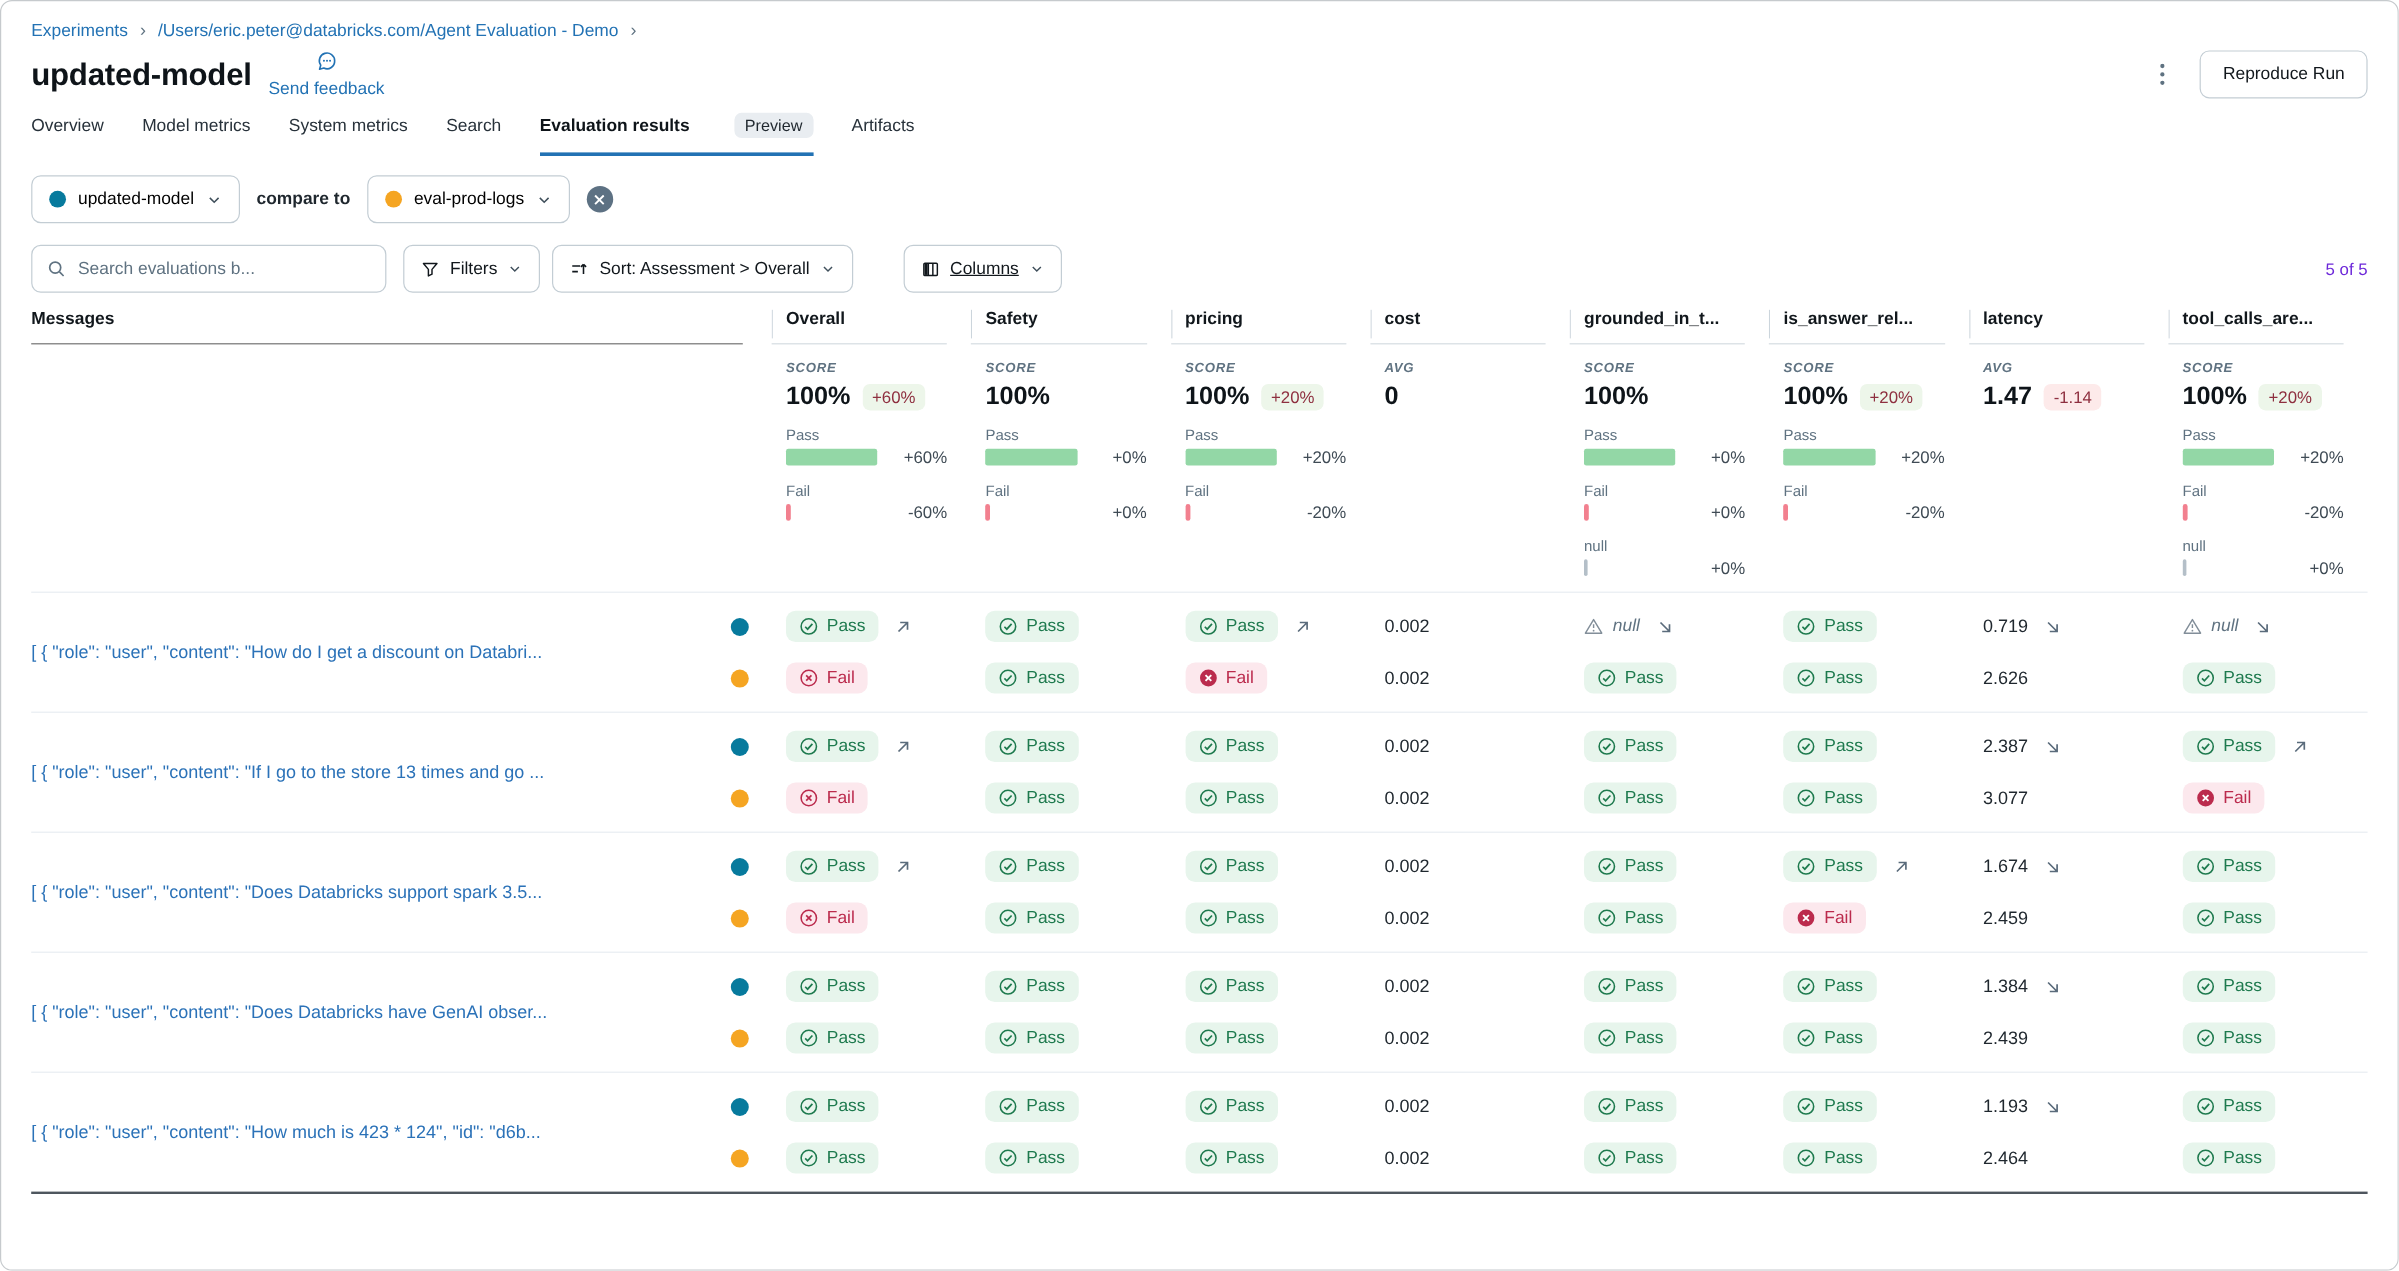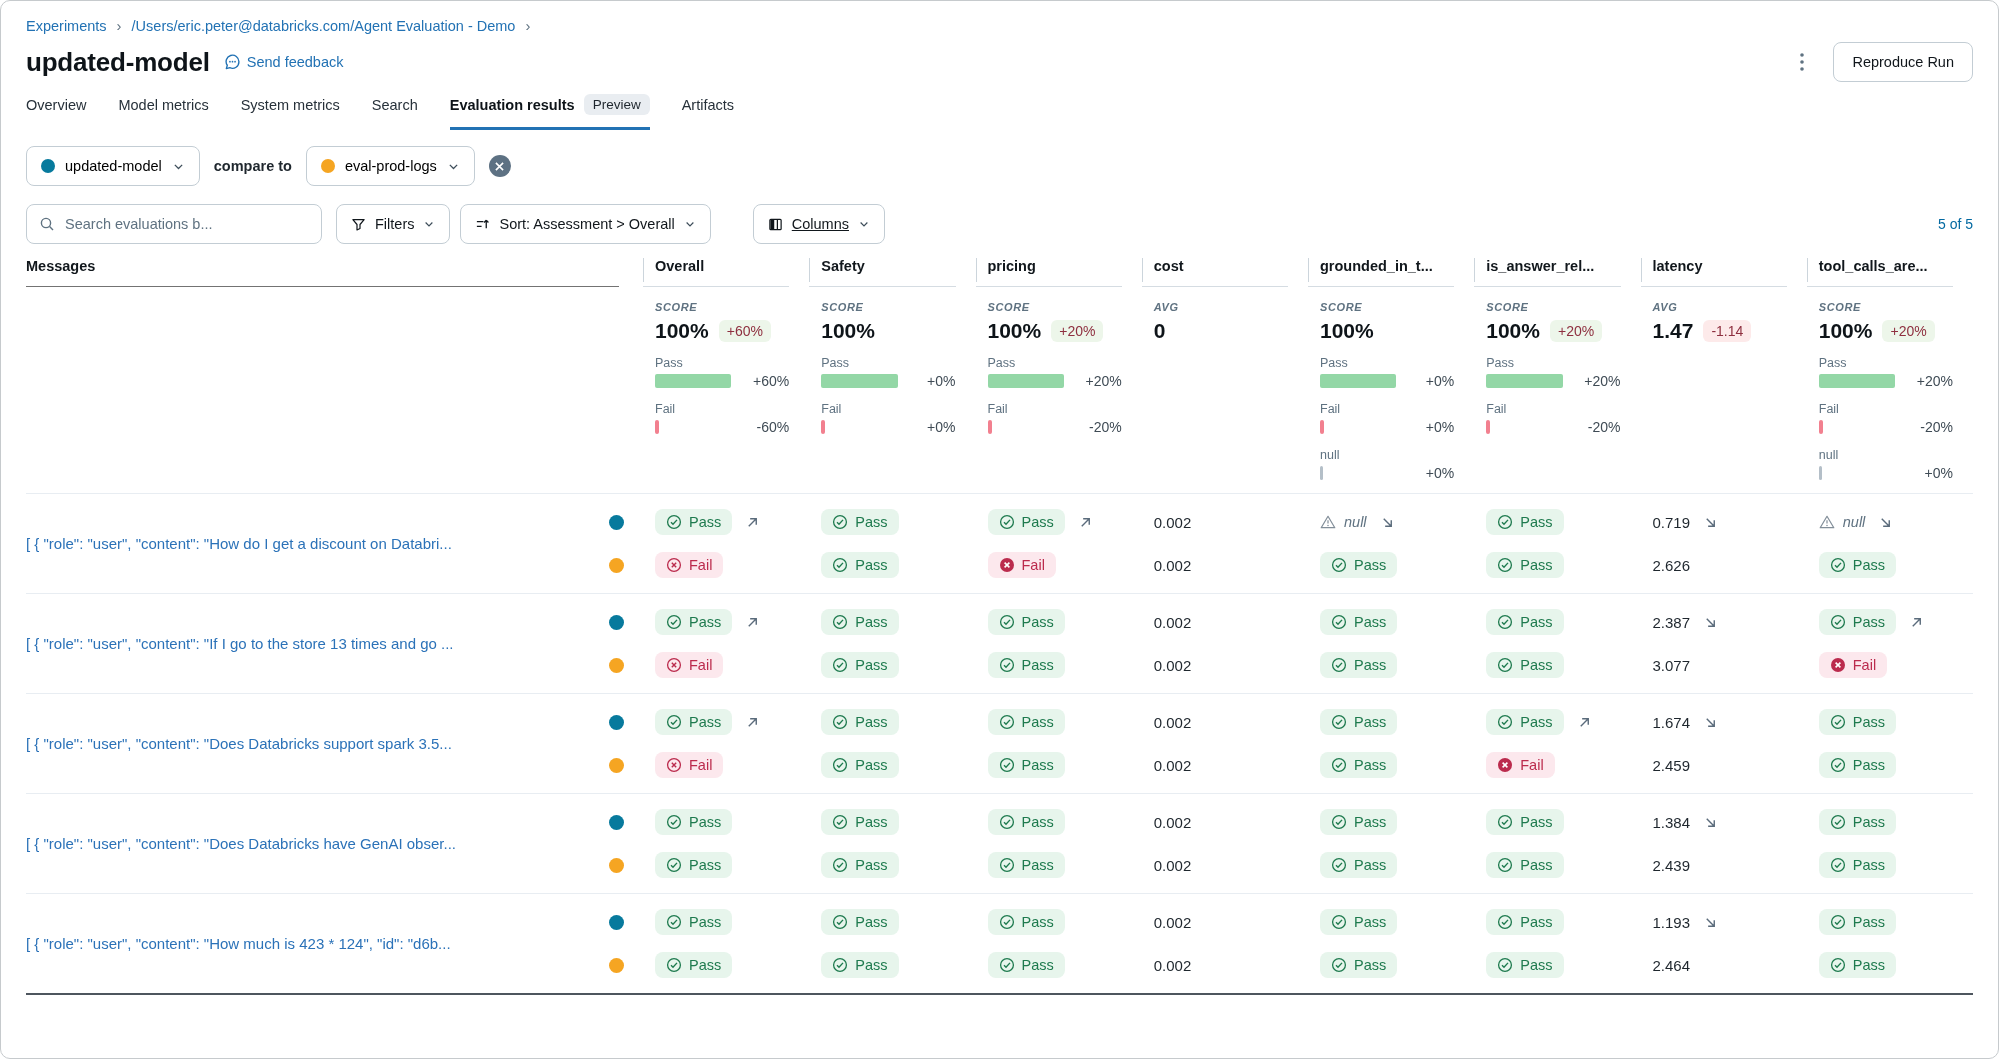--- a/index.html
+++ b/index.html
@@ -14,35 +14,35 @@
   }
   a { text-decoration: none; cursor: pointer; }
 
   
   .breadcrumb { margin-top: 16px; display: flex; align-items: center; gap: 10px; font-size: 14.5px; }
   .breadcrumb a { color: #2272b4; }
   .breadcrumb .sep { color: #5f7281; font-size: 15px; }
 
   .title-row { margin-top: 8px; display: flex; align-items: center; }
   .title-row h1 { font-size: 26px; font-weight: 700; color: #0e1419; letter-spacing: -0.2px; }
-  .feedback { margin-left: 14px; color: #2272b4; font-size: 14.5px; display: inline-flex; align-items: center; gap: 6px; }
+  .feedback { margin-left: 14px; color: #2272b4; font-size: 14.5px; display: inline-flex; align-items: center; gap: 6px; flex-direction: column; }
   .title-spacer { flex: 1; }
   .kebab { width: 30px; height: 34px; display: flex; align-items: center; justify-content: center; cursor: pointer; margin-right: 16px; color: #5f7281; }
   .btn-secondary {
     background: #fff; border: 1px solid #c3cdd4; border-radius: 8px;
     font-size: 14.5px; font-weight: 500; color: #11171c;
     padding: 11px 18px; cursor: pointer; font-family: inherit;
   }
 
   
   .tab-bar { margin-top: 12px; display: flex; gap: 32px; }
   .tab { padding-bottom: 12px; font-size: 14.5px; color: #27313a; font-weight: 500;
          display: flex; align-items: center; gap: 9px; cursor: pointer; border-bottom: 3px solid transparent; }
   .tab.active { font-weight: 700; color: #0e1419; border-bottom-color: #2272b4; align-items: center; }
-  .tab .pill { background: #e9edf1; border-radius: 6px; padding: 3px 9px; font-size: 13.5px; font-weight: 400; color: #1f272e; }
+  .tab .pill { background: #e9edf1; border-radius: 6px; padding: 3px 9px; font-size: 13.5px; font-weight: 400; color: #1f272e; margin-left: 28px; }
 
   
   .compare-bar { margin-top: 16px; display: flex; align-items: center; gap: 14px; }
   .run-select { display: flex; align-items: center; gap: 10px; height: 40px; padding: 0 14px;
     border: 1px solid #c3cdd4; border-radius: 8px; background: #fff; font-size: 14.5px; font-family: inherit; cursor: pointer; }
   .dot { width: 14px; height: 14px; border-radius: 50%; display: inline-block; }
   .compare-label { font-size: 14.5px; font-weight: 600; color: #1f272e; }
   .close-compare { width: 22px; height: 22px; border-radius: 50%; border: none; background: #5d7183;
     display: flex; align-items: center; justify-content: center; cursor: pointer; color: #fff; }
 
@@ -51,21 +51,21 @@
   .search { width: 296px; height: 40px; border: 1px solid #c3cdd4; border-radius: 8px;
     display: flex; align-items: center; gap: 10px; padding: 0 12px; color: #5f7281; }
   .search input { border: none; outline: none; flex: 1; font-size: 14.5px; font-family: inherit; color: #11171c; background: transparent; }
   .search input::placeholder { color: #5f7281; }
   .tb-btn { height: 40px; display: flex; align-items: center; gap: 9px; padding: 0 14px;
     border: 1px solid #c3cdd4; border-radius: 8px; background: #fff; font-size: 14.5px; font-family: inherit;
     color: #11171c; cursor: pointer; }
   .tb-btn.filters { margin-left: 14px; }
   .tb-btn.sort { margin-left: 10px; }
   .tb-btn.columns { margin-left: 42px; text-decoration: underline; }
-  .count { margin-left: auto; font-size: 14px; color: #0369a1; }
+  .count { margin-left: auto; font-size: 14px; color: #6d28d9; }
 
   
   .table { margin-top: 14px; }
   .grid { display: grid; grid-template-columns: 583px 34px repeat(8, 1fr); }
   .msg-h { grid-column: 1 / 3; font-size: 14.5px; font-weight: 700; padding-bottom: 12px;
     border-bottom: 1px solid #737373; margin-right: 24px; }
   .col-h { position: relative; font-size: 14.5px; font-weight: 700; padding: 0 8px 12px 12px;
     margin-right: 20px; border-bottom: 1px solid #d5dce2; white-space: nowrap; overflow: hidden; cursor: pointer; }
   .col-h::before { content: ""; position: absolute; left: 0; top: 0; width: 1px; height: 24px; background: #ccd5dc; }
 

